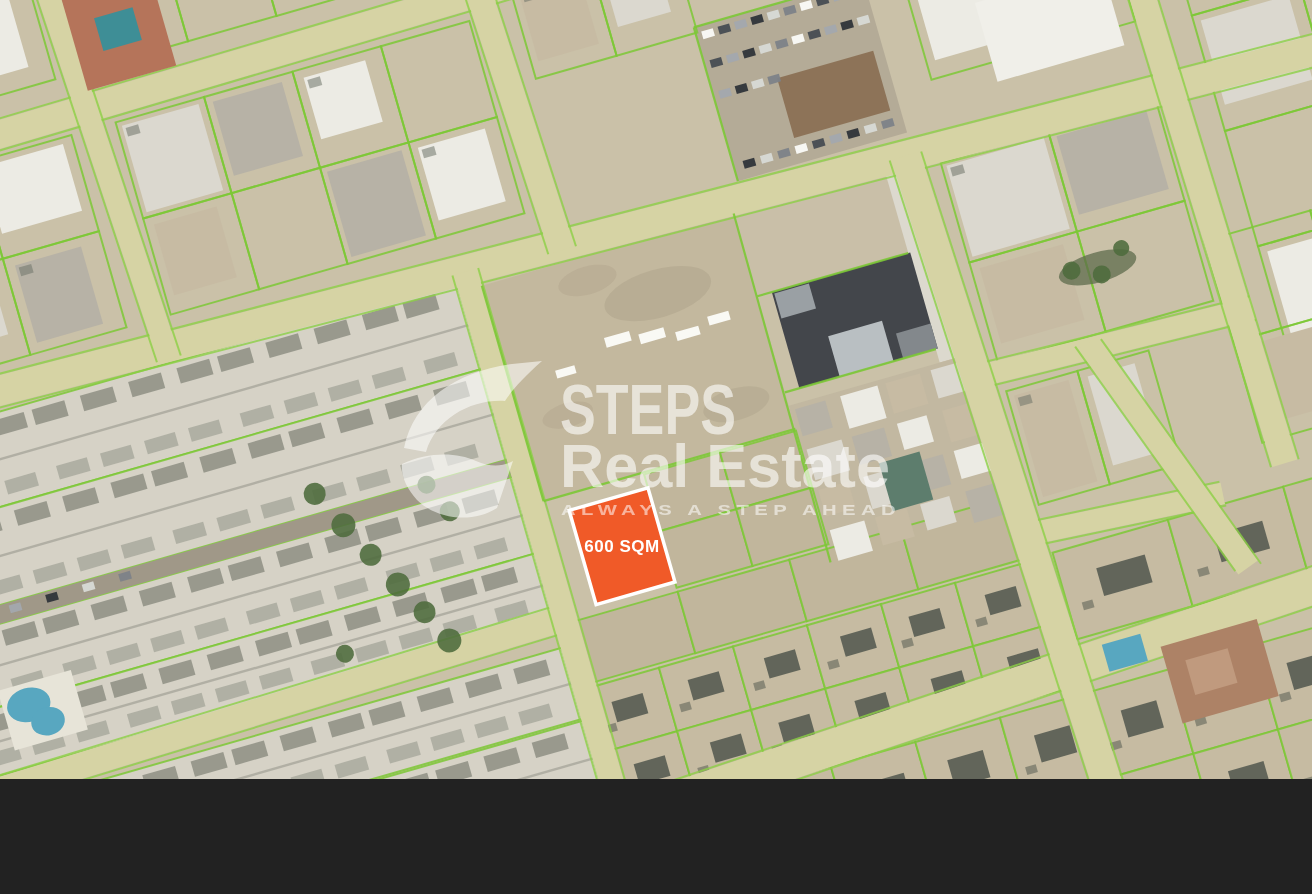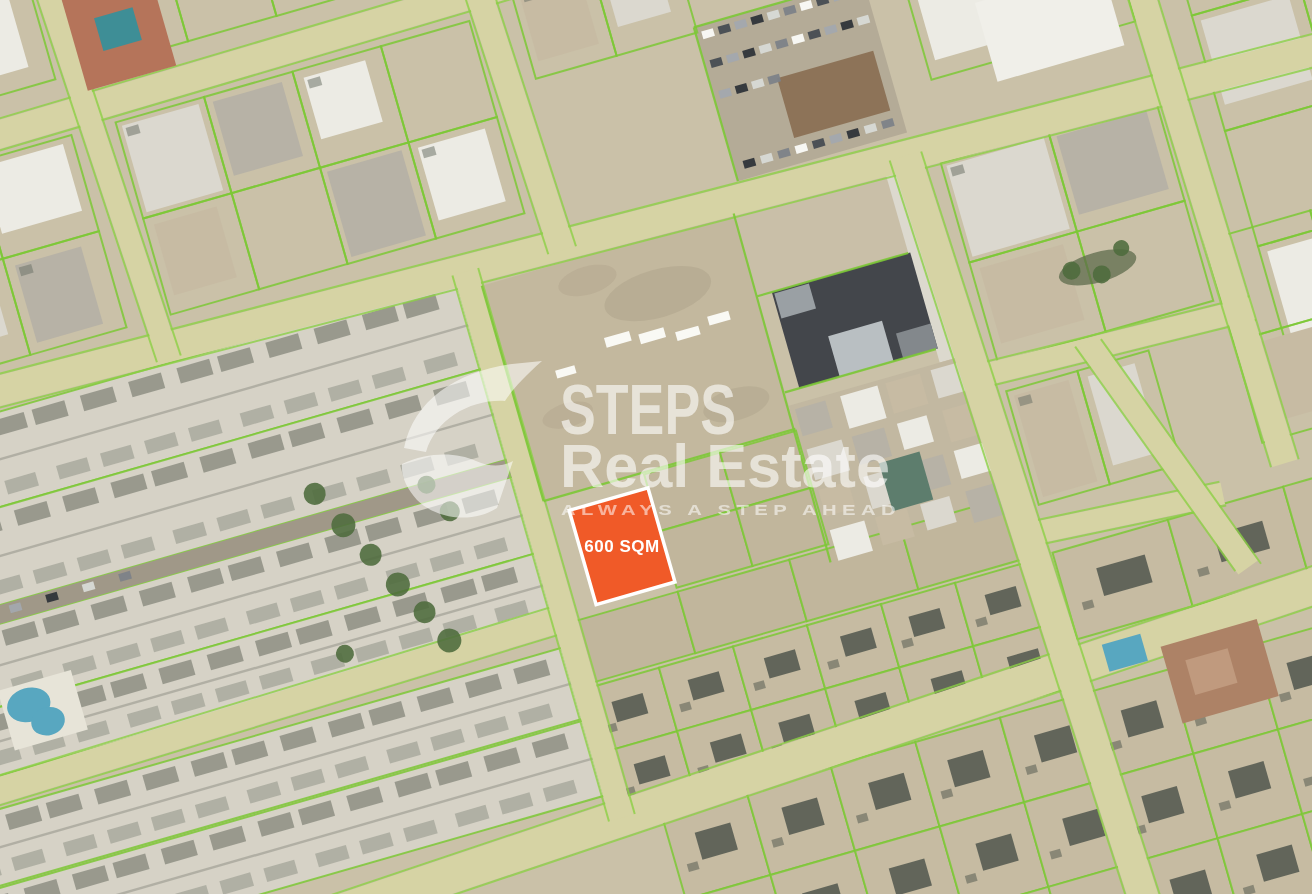--- a/index.html
+++ b/index.html
@@ -1,16 +1,16 @@
 <!DOCTYPE html>
 <html><head>
 <meta charset="utf-8">
 <style>
   html,body{margin:0;padding:0;background:#222;}
-  .stage{position:relative;width:1312px;height:894px;overflow:hidden;background:#15803d;
+  .stage{position:relative;width:1312px;height:779px;overflow:hidden;background:#15803d;
          font-family:"Liberation Sans",sans-serif;}
   svg{position:absolute;left:0;top:0;display:block;}
   text{font-family:"Liberation Sans","DejaVu Sans",sans-serif;}
   .wm-text{fill:#ffffff;font-weight:700;}
   .plot-label{fill:#ffffff;font-weight:700;letter-spacing:0.5px;}
 </style>
 </head>
 <body>
 
 <div class="stage">

